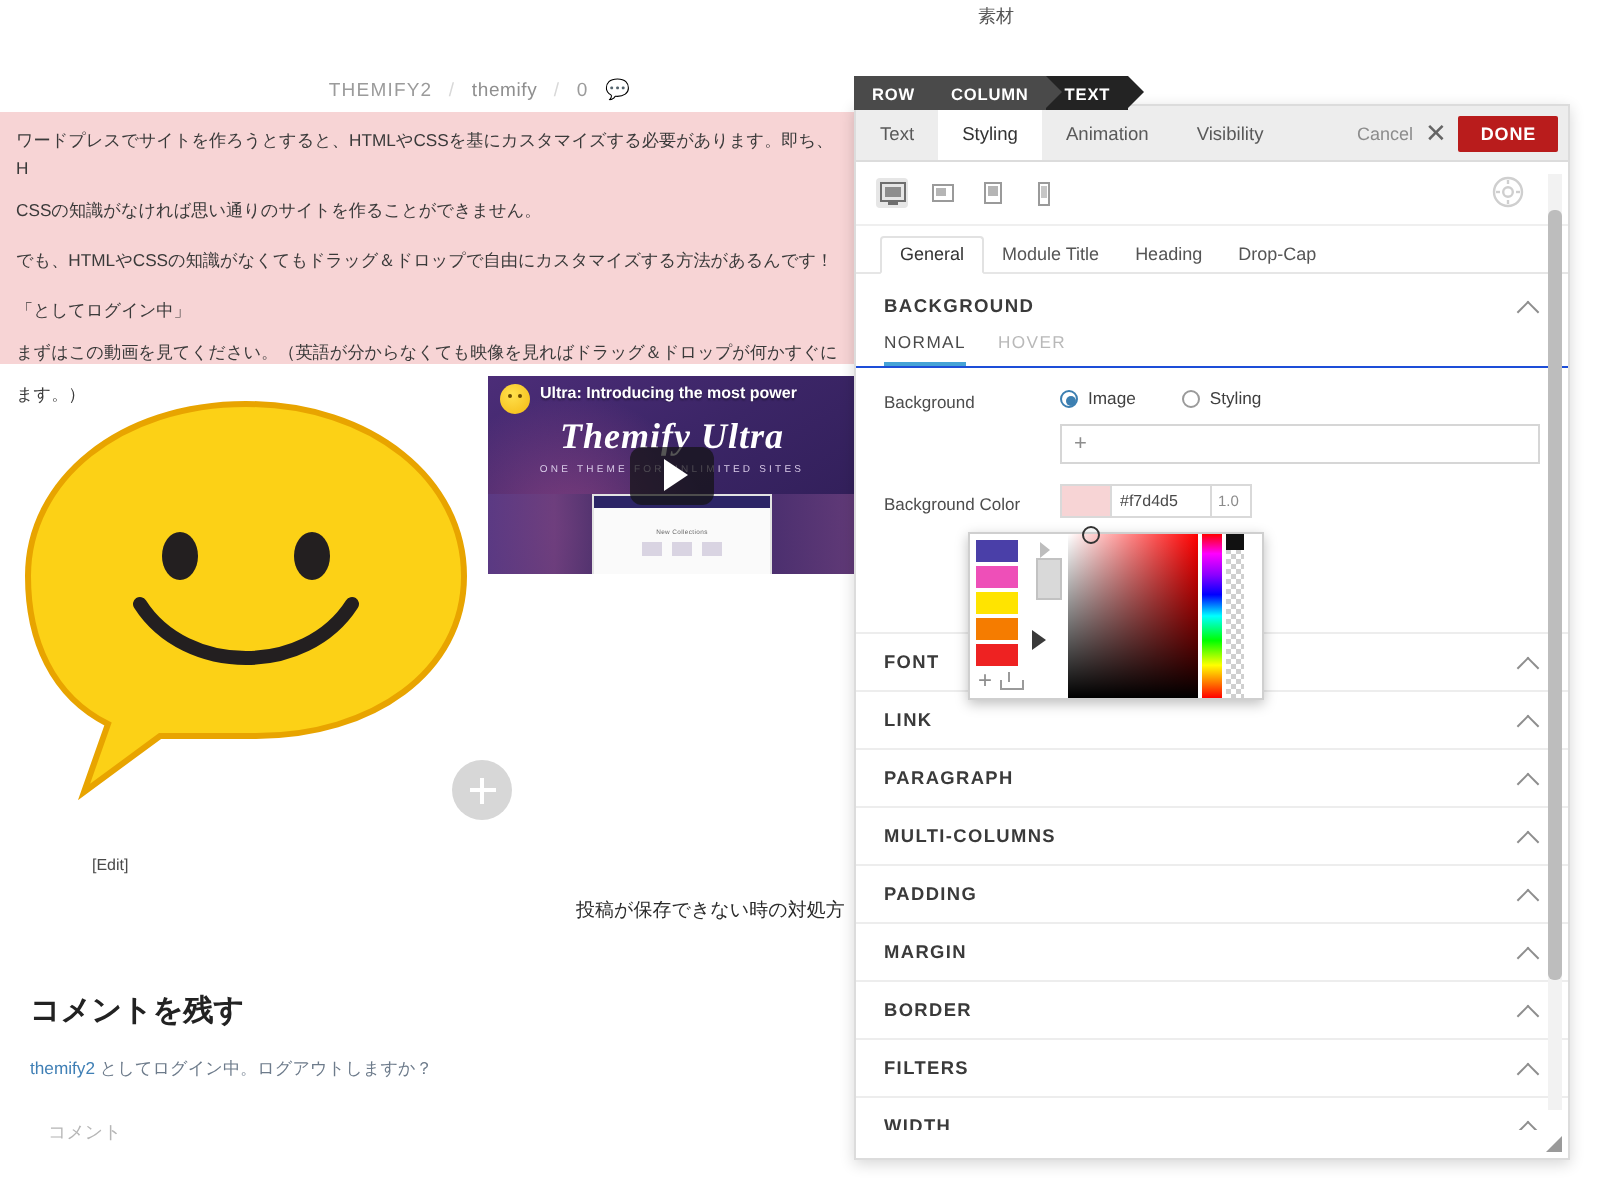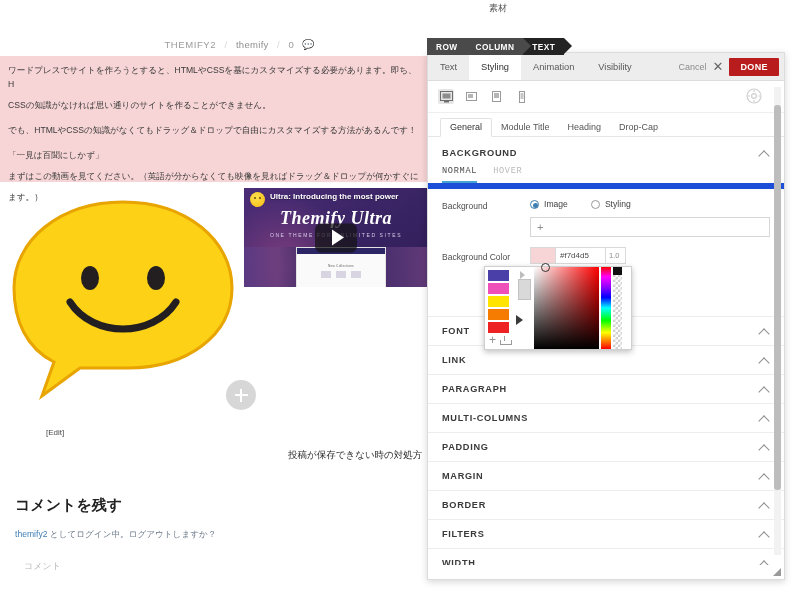--- a/index.html
+++ b/index.html
@@ -163,21 +163,21 @@
   }
   .sec-title { font-size:9.3px; font-weight:bold; color:#3a3a3a; letter-spacing:0.7px; }
   .chev { width:11px; height:7px; position:relative; }
   .chev:before {
     content:""; position:absolute; left:1px; top:2px; width:7px; height:7px;
     border-left:1.3px solid #8e8e8e; border-top:1.3px solid #8e8e8e;
     transform:rotate(45deg);
   }
 
   .state-tabs { display:flex; gap:16px; padding:0 14px; margin-top:2px;
-    border-bottom:6px solid #1d4ed8;font-family:Liberation Mono, monospace; }
+    border-bottom:1px solid #1d4ed8; }
   .sttab { font-size:8.6px; letter-spacing:0.7px; color:#b9b9b9; padding-bottom:5px; }
   .sttab.active { color:#4a4a4a; border-bottom:2px solid #46a3d6; }
 
   .field-row { display:flex; padding:10px 14px 0 14px; }
   .field-label { width:88px; font-size:8.5px; color:#4d4d4d; padding-top:2px; }
   .field-ctl { flex:1; }
   .radio-line { display:flex; align-items:center; gap:5px; font-size:8.6px; color:#3f3f3f; }
   .radio { width:9px; height:9px; border-radius:50%; border:1px solid #9a9a9a; position:relative; background:#fff; }
   .radio.on { border-color:#3c7fb1; }
   .radio.on:after { content:""; position:absolute; left:2px; top:2px; width:5px; height:5px;
@@ -270,21 +270,21 @@
       <span class="cat">themify</span>
       <span class="sep">/</span>
       <span>0</span>
       <span class="bubble">💬</span>
     </div>
 
     <div class="pink-block">
       <p>ワードプレスでサイトを作ろうとすると、HTMLやCSSを基にカスタマイズする必要があります。即ち、H</p>
       <p>CSSの知識がなければ思い通りのサイトを作ることができません。</p>
       <p class="gap">でも、HTMLやCSSの知識がなくてもドラッグ＆ドロップで自由にカスタマイズする方法があるんです！</p>
-      <p class="gap">「一見は百聞にしかず」</p>
+      <p class="gap">「としてログイン中」</p>
       <p>まずはこの動画を見てください。（英語が分からなくても映像を見ればドラッグ＆ドロップが何かすぐに</p>
       <p>ます。）</p>
     </div>
 
     <div class="smiley">
       <svg width="230" height="205" viewBox="0 0 230 205">
         <path d="M115 6 C178 6 224 44 224 92 C224 140 178 172 120 172
                  L72 172 L34 200 L46 166 C18 152 6 124 6 92 C6 44 52 6 115 6 Z" fill="#fcd116" stroke="#e8a400" stroke-width="3"></path>
         <ellipse cx="82" cy="82" rx="9" ry="12" fill="#231f20"></ellipse>
         <ellipse cx="148" cy="82" rx="9" ry="12" fill="#231f20"></ellipse>

